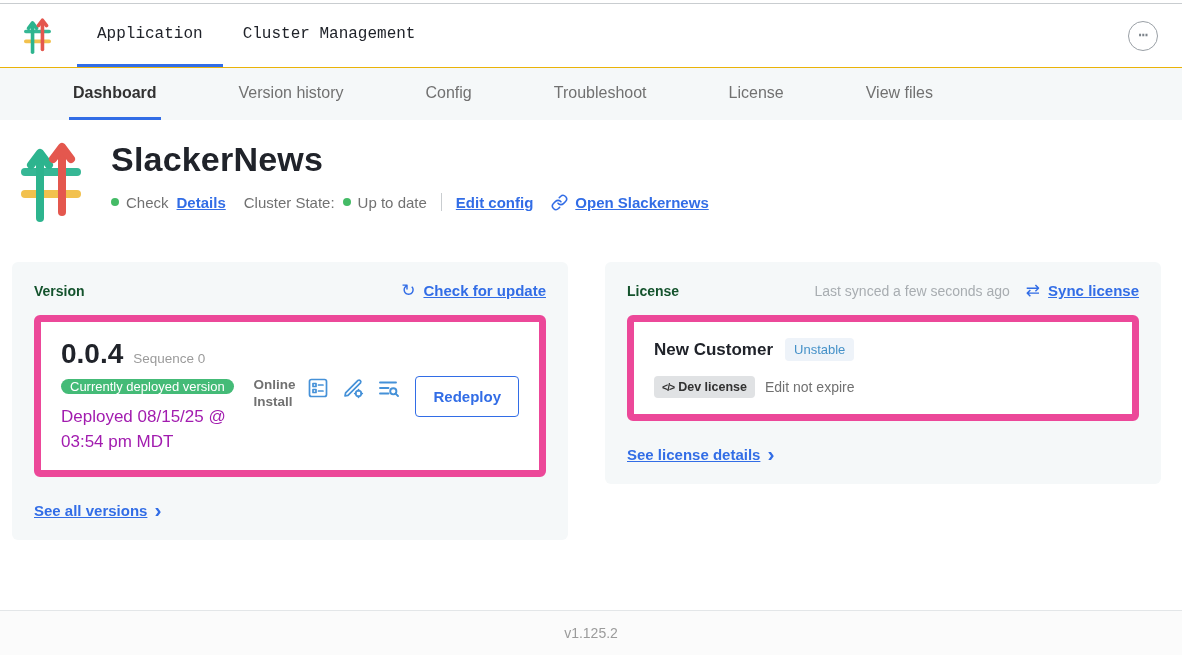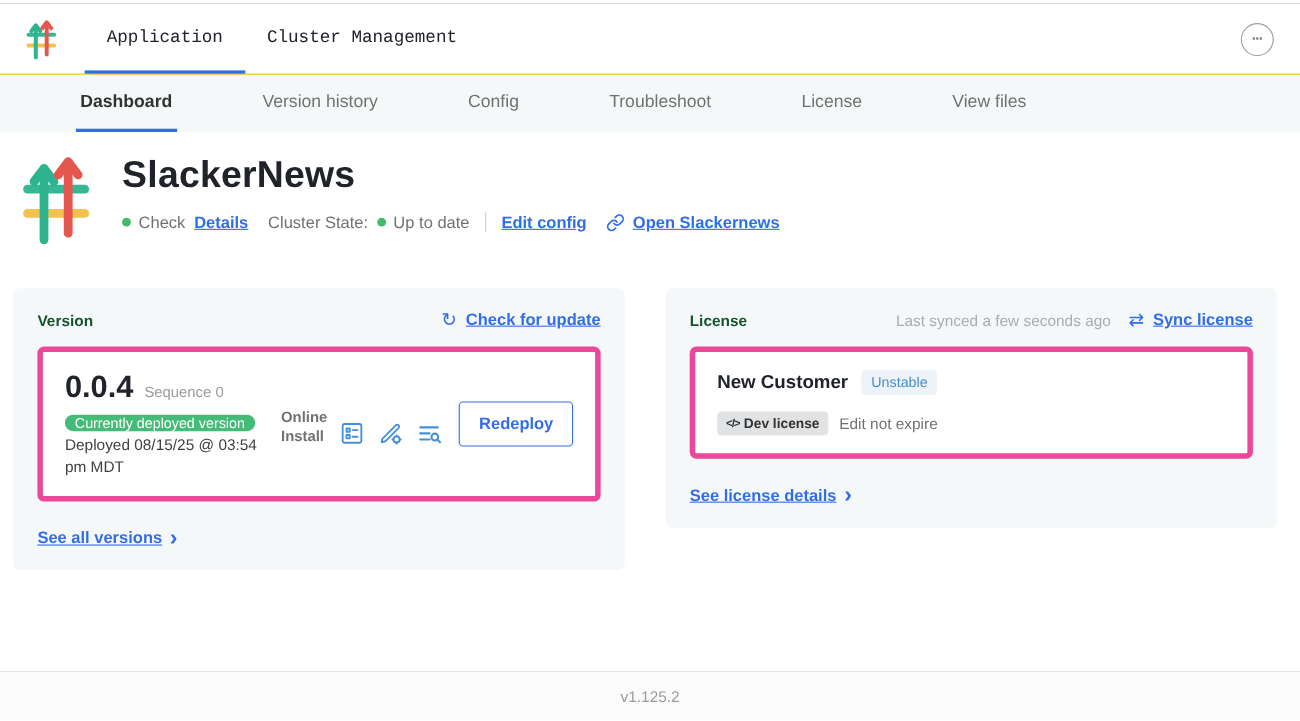--- a/index.html
+++ b/index.html
@@ -66,33 +66,33 @@
   .sp8 { width: 8px; } .sp18 { width: 18px; }
 
   
   .cards { display: flex; align-items: flex-start; gap: 37px; margin: 40px 21px 0 12px; }
   .card { flex: 1; background: #f5f8f9; border-radius: 6px; padding: 20px 22px; }
   .card-head { display: flex; align-items: center; }
   .card-title { font-size: 14px; font-weight: 700; color: #14532d; }
   .card-head-right { margin-left: auto; display: flex; align-items: center; gap: 8px; font-size: 15px; }
   .icon-blue { color: #326de6; font-size: 17px; line-height: 1; }
   .inner-card {
-    background: #fff; border: 5px solid #ec4899; border-radius: 6px;
+    background: #fff; border: 7px solid #ec4899; border-radius: 6px;
     margin-top: 16px; padding: 16px 20px;
   }
   .version-inner { display: flex; align-items: center; }
   .version-line { display: flex; align-items: baseline; }
   .version-number { font-size: 28px; font-weight: 700; color: #20232a; }
   .sequence { font-size: 13.5px; color: #9b9b9b; margin-left: 10px; }
   .deployed-badge {
     display: inline-block; margin-top: 9px; background: #44bb77; color: #fff;
     font-size: 13px; padding: 0 9px; border-radius: 8px; white-space: nowrap;
   }
-  .deployed-at { margin-top: 0; font-size: 14px; color: #404040; max-width: 225px; line-height: 1.45; }
-  .version-actions { margin-left: auto; display: flex; align-items: flex-end; gap: 11px; }
+  .deployed-at { margin-top: 10px; font-size: 17px; color: #a21caf; max-width: 225px; line-height: 1.45; }
+  .version-actions { margin-left: auto; display: flex; align-items: flex-start; gap: 11px; }
   .install-type { font-size: 13.5px; font-weight: 700; color: #717171; line-height: 1.3; }
   .action-icon { width: 24px; height: 24px; cursor: pointer; flex-shrink: 0; }
   .redeploy-btn {
     background: #fff; border: 1px solid #326de6; color: #326de6;
     font-weight: 700; font-size: 15px; padding: 11px 17px; border-radius: 4px;
     cursor: pointer; font-family: inherit; margin-left: 4px; white-space: nowrap;
   }
   .card-footer-link { margin-top: 24px; display: flex; align-items: center; font-size: 15px; cursor: pointer; }
   .chevron { color: #326de6; font-size: 21px; font-weight: 700; margin-left: 7px; line-height: 0.9; }
 

